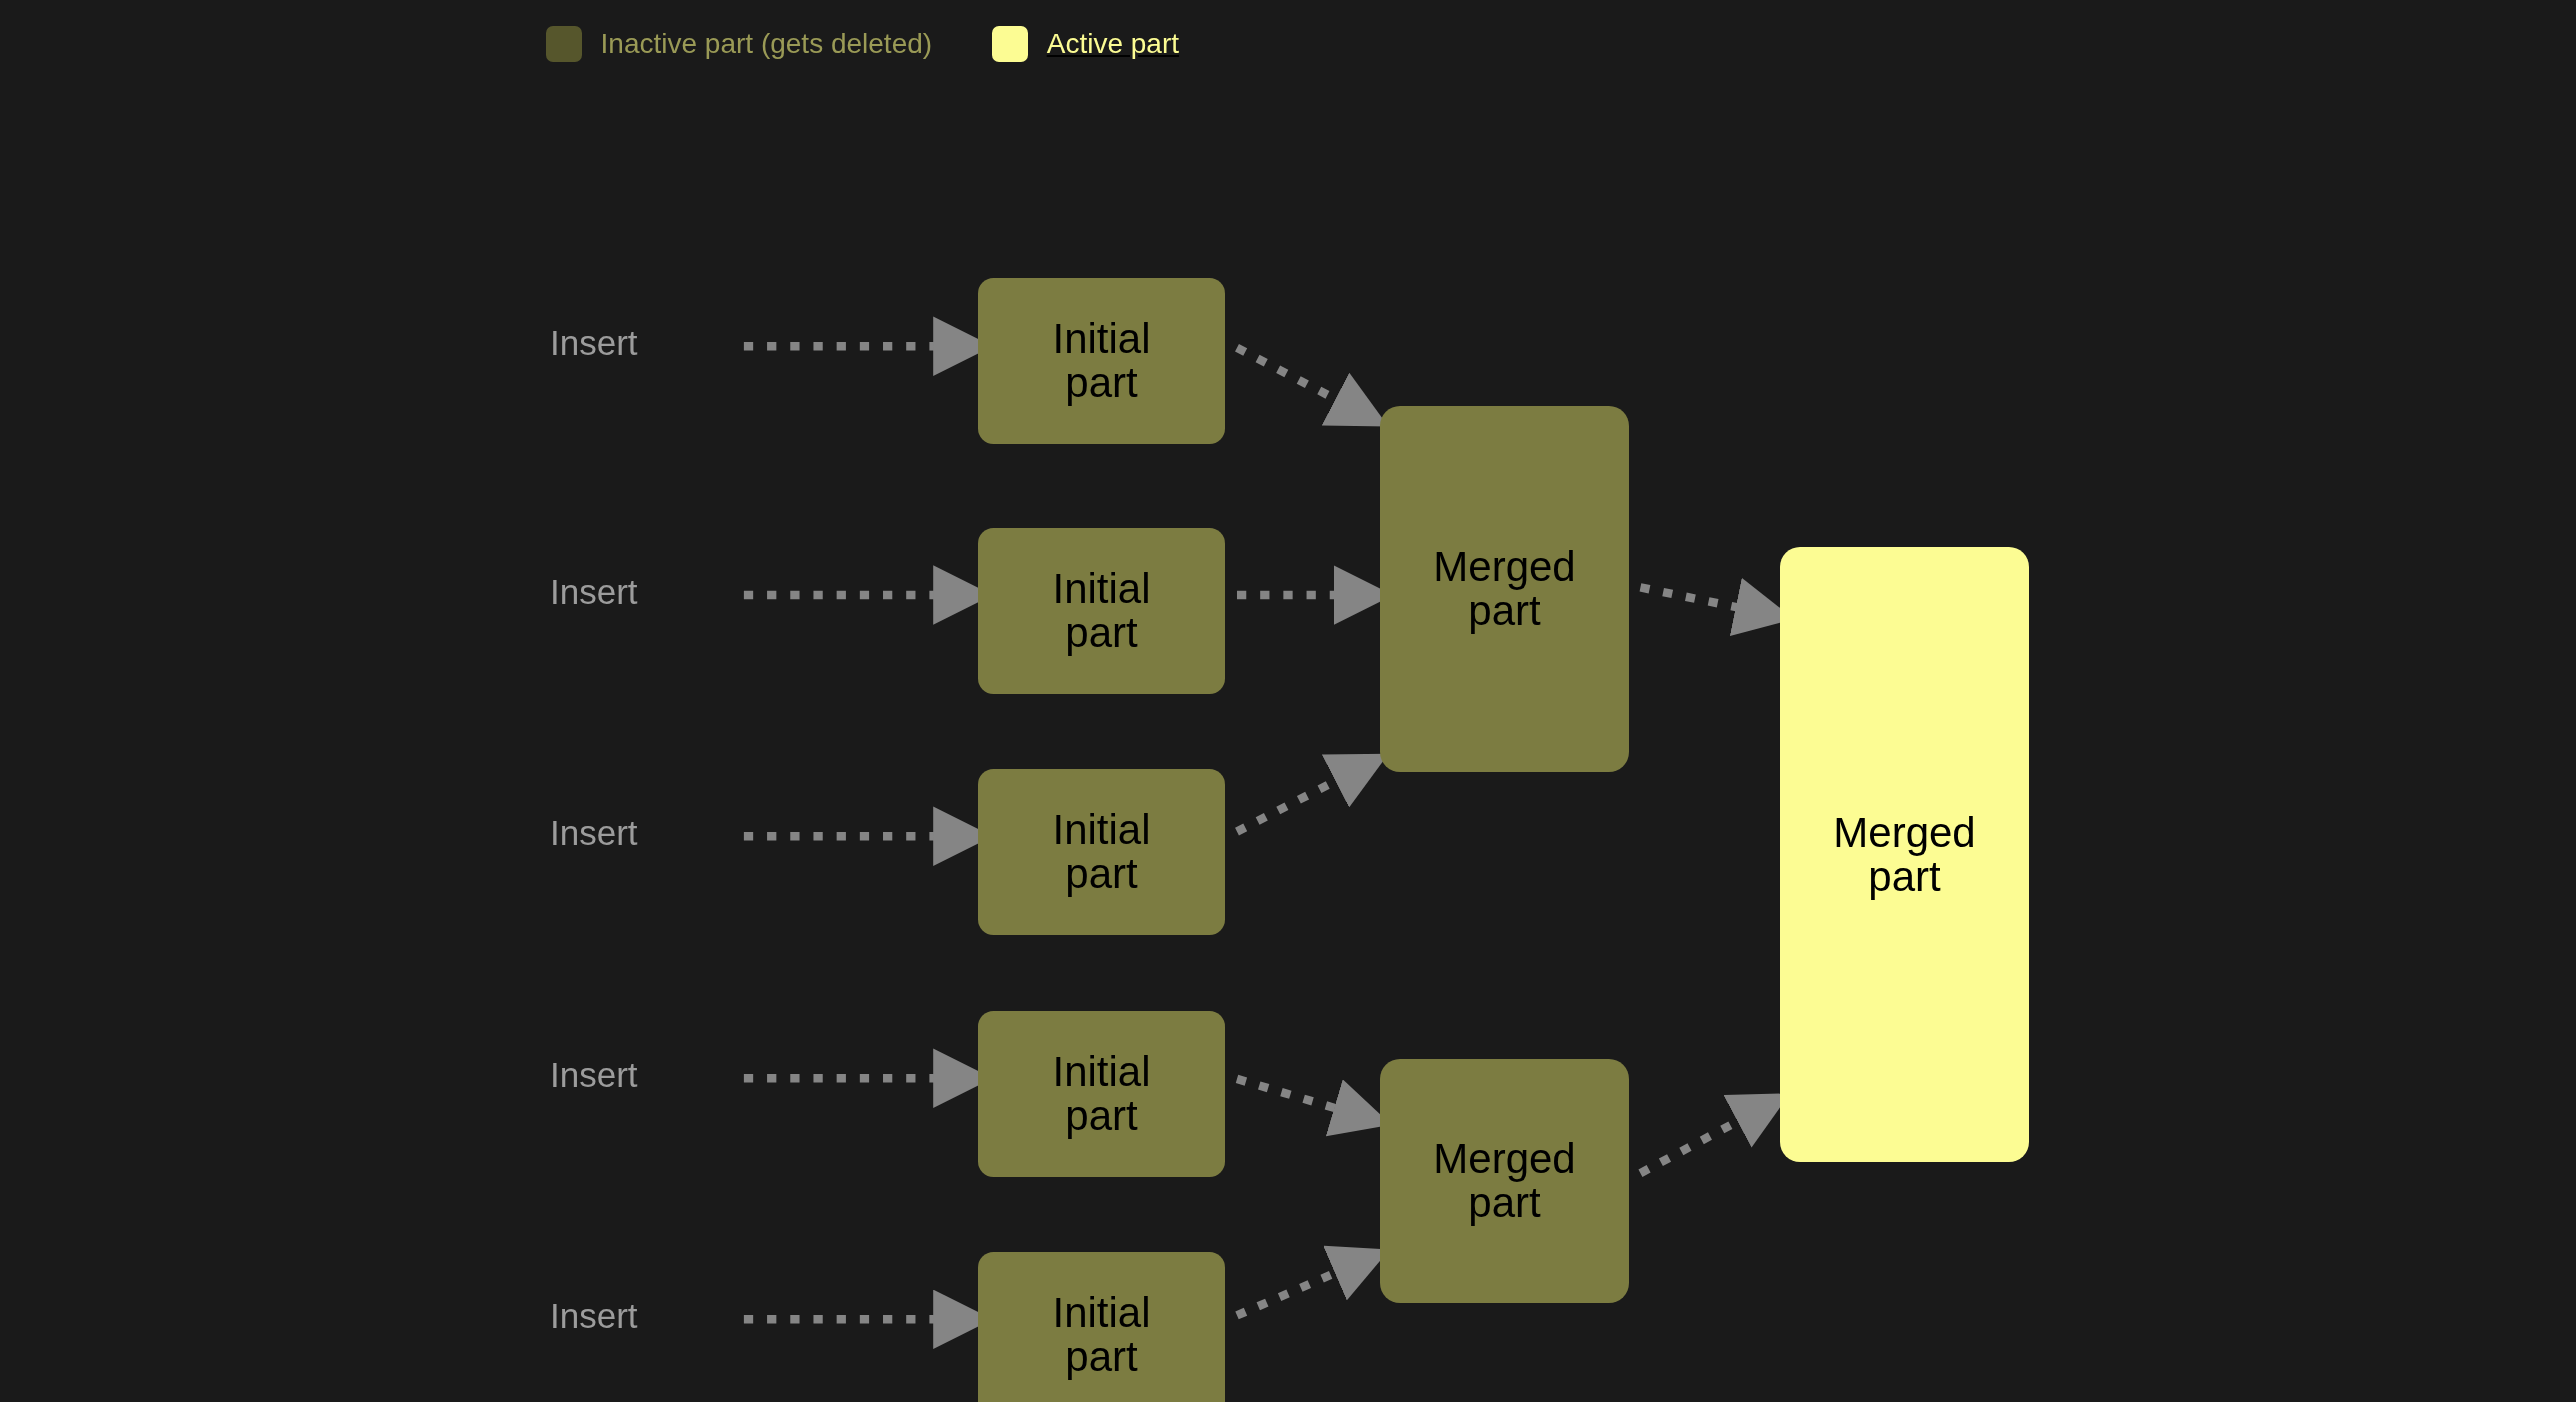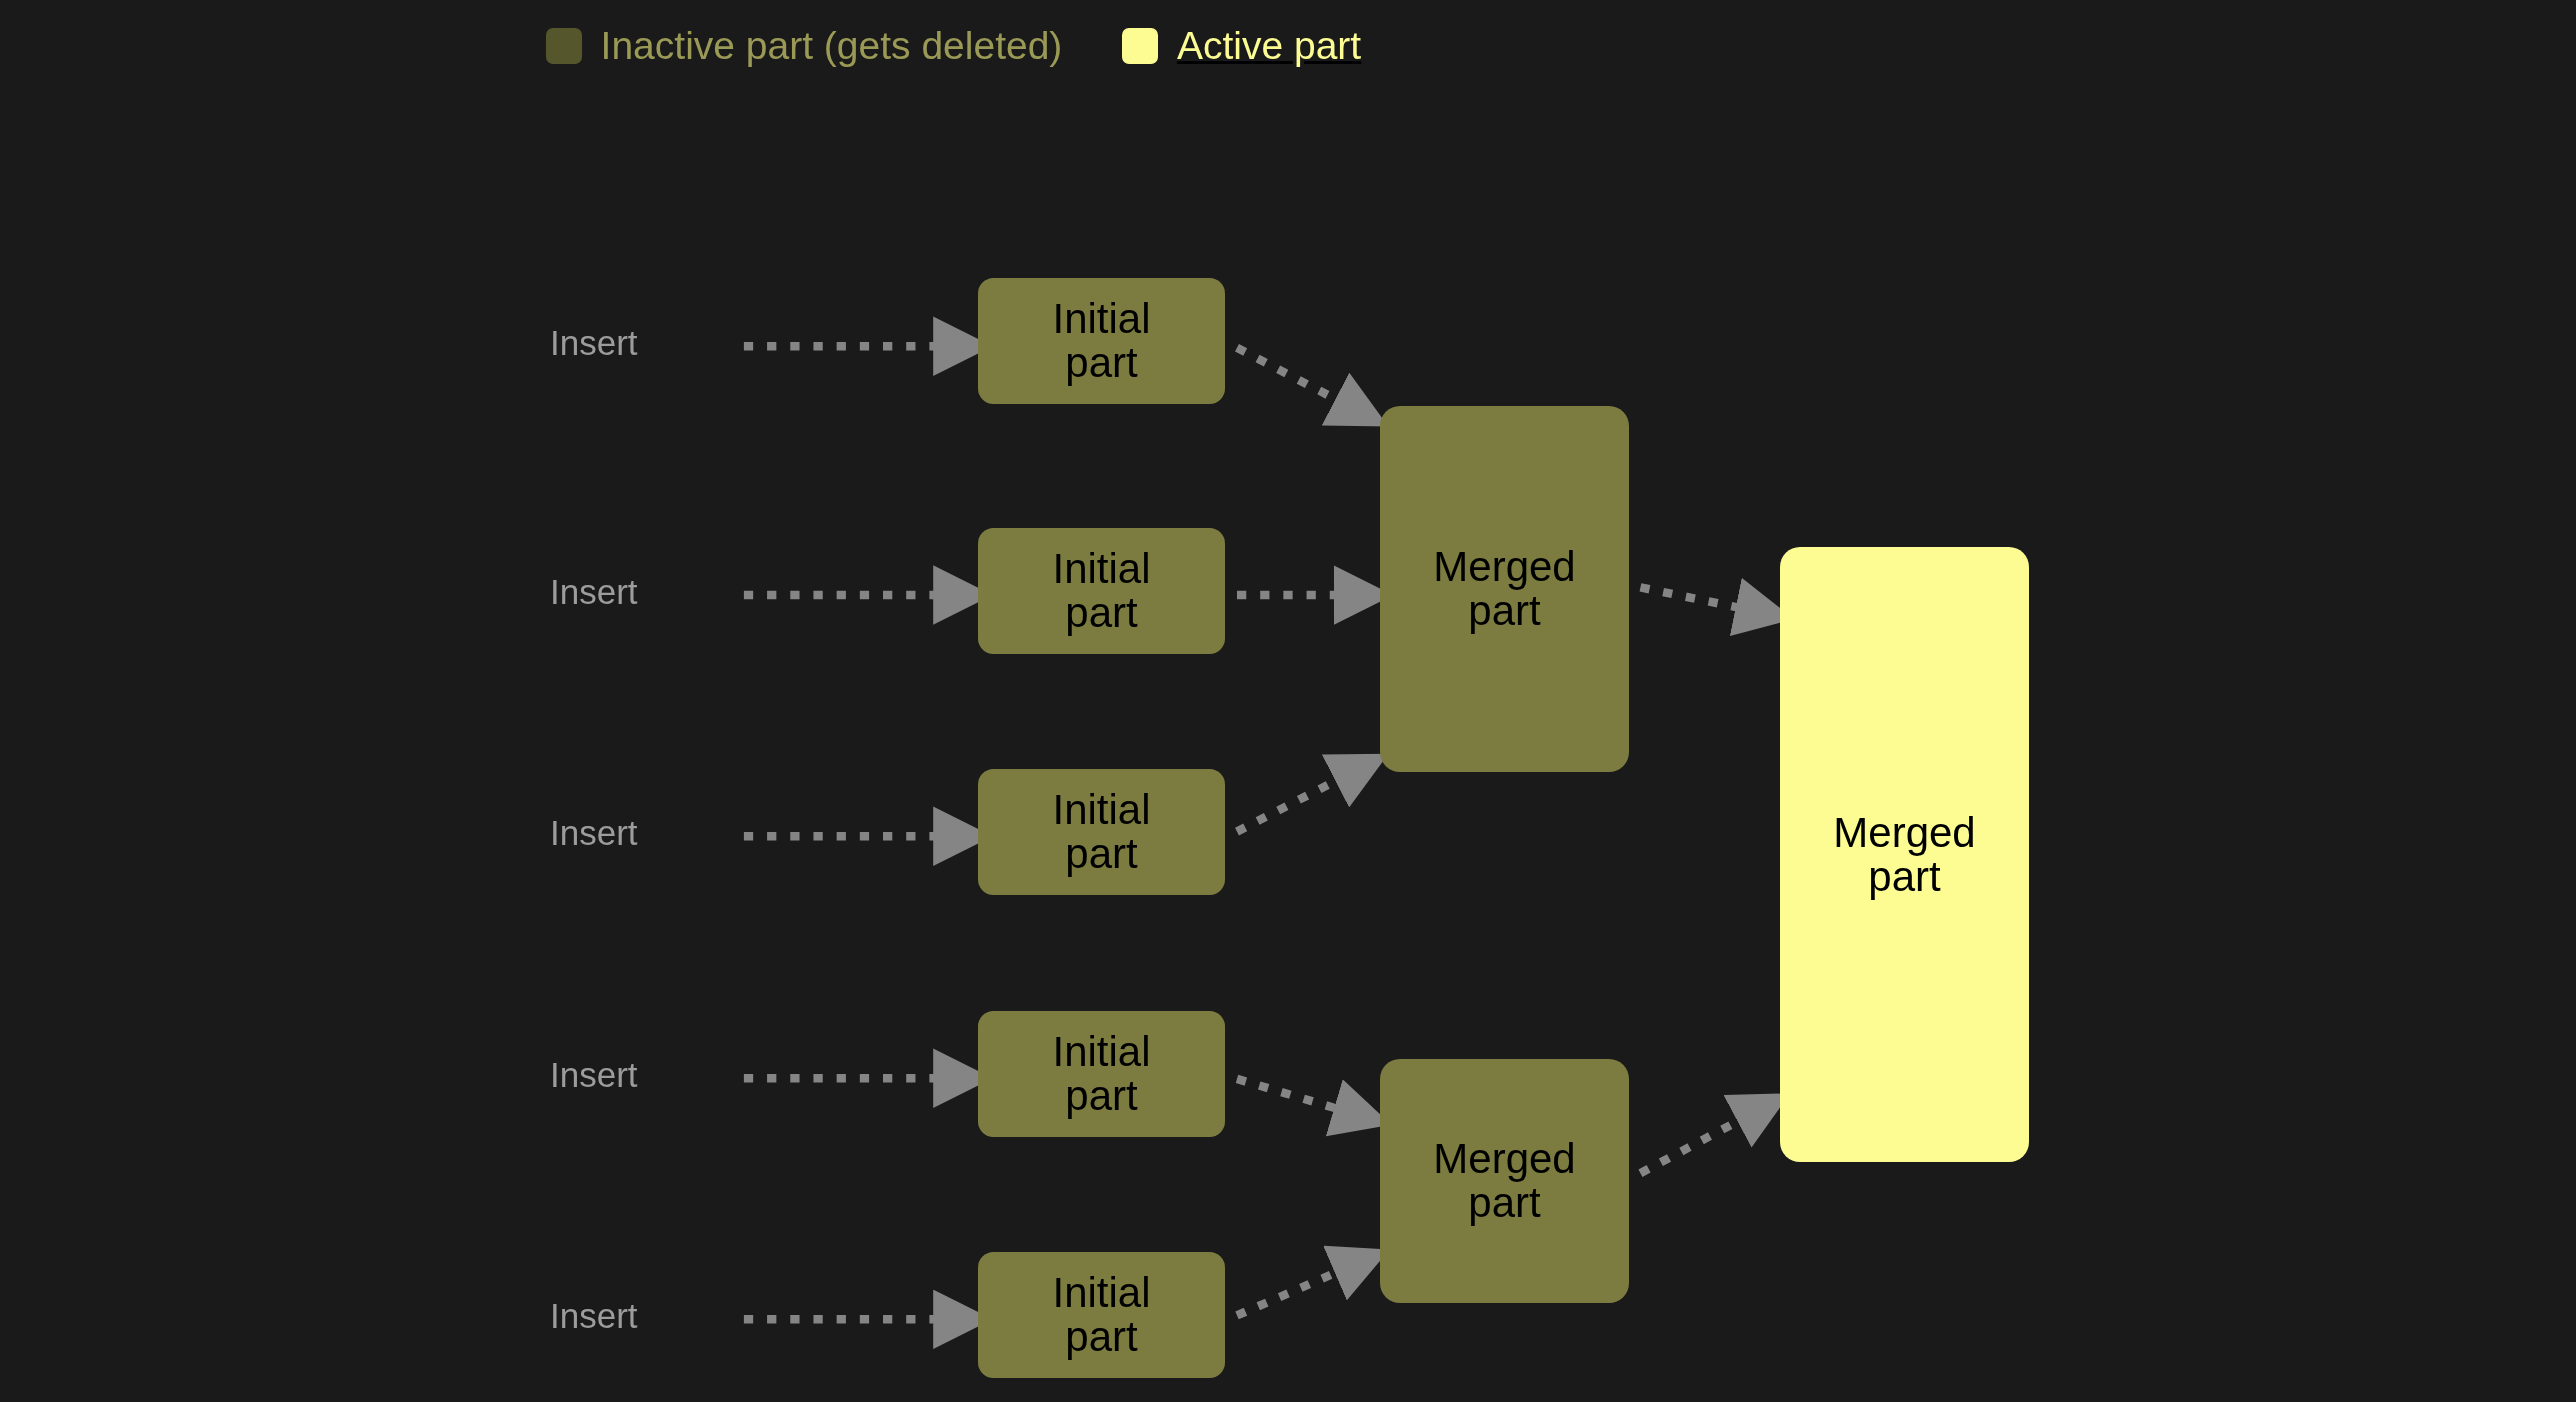--- a/index.html
+++ b/index.html
@@ -39,21 +39,21 @@
   .legend-swatch {
     width: 36px;
     height: 36px;
     border-radius: 7px;
     flex: none;
   }
   .legend-swatch.inactive { background: #56562c; }
   .legend-swatch.active   { background: #fcfc93; }
   .legend-label {
     margin-left: 18.6px;
-    font-size: 39px;
+    font-size: 28px;
     line-height: 1;
     white-space: nowrap;
   }
   .legend-label.inactive { color: #9a9a56; }
   .legend-label.active   { color: #fcfc93; }
 
   
   .node {
     position: absolute;
     box-sizing: border-box;
@@ -63,21 +63,21 @@
     text-align: center;
     color: #000000;
     line-height: 1.04;
     border-radius: 17px;
   }
   .node.inactive { background: #7c7c41; }
   .node.active   { background: #fcfc93; }
 
   .node-initial {
     width: 247px;
-    height: 126px;
+    height: 166px;
     font-size: 42px;
     border-radius: 15.5px;
     align-items: center;
   }
   .node-merged-small {
     width: 249px;
     font-size: 42px;
     border-radius: 20px;
   }
   .node-merged-active {

